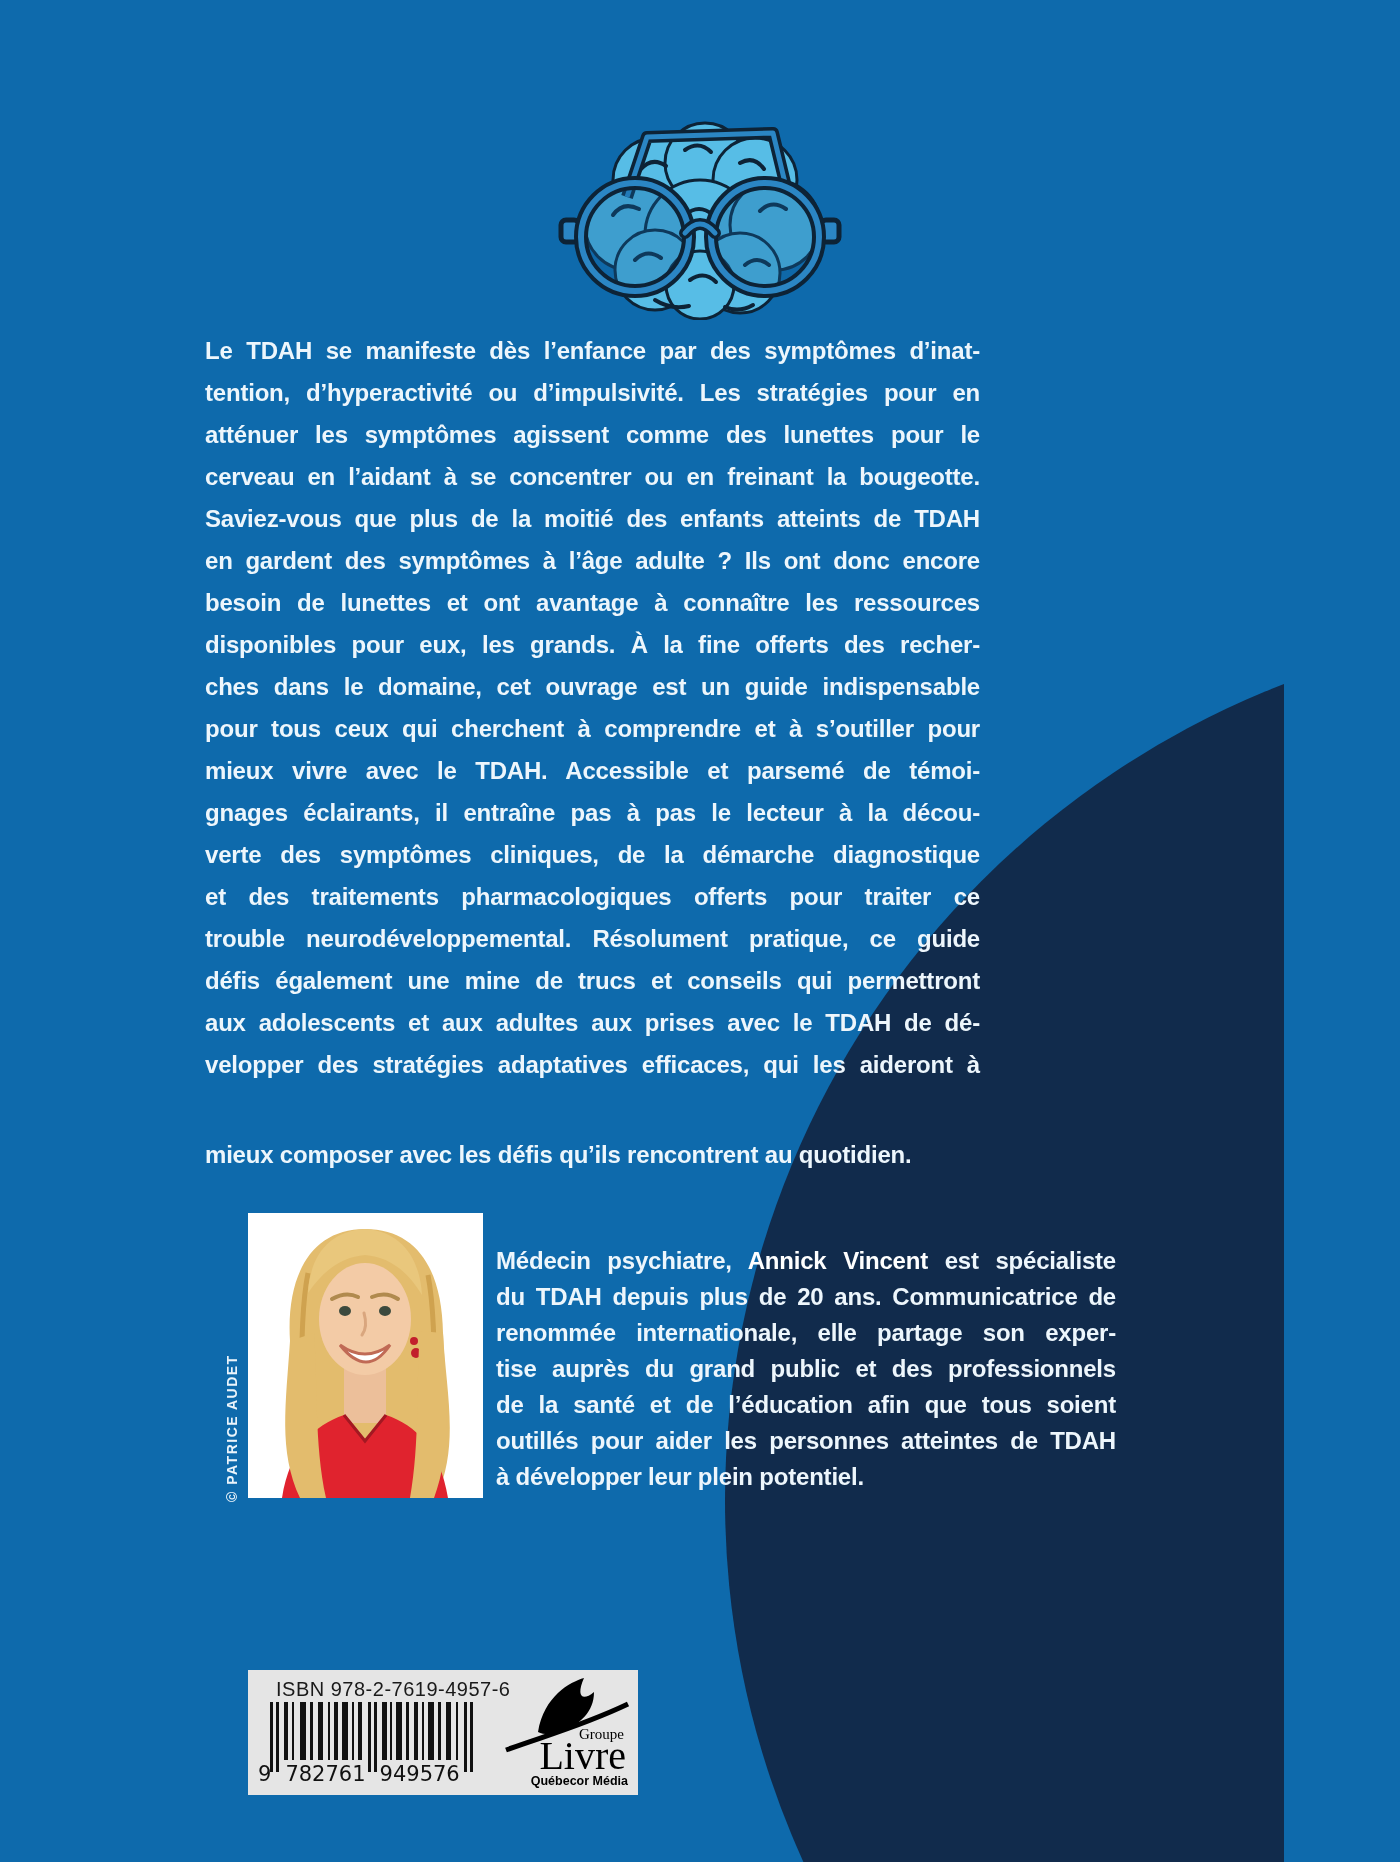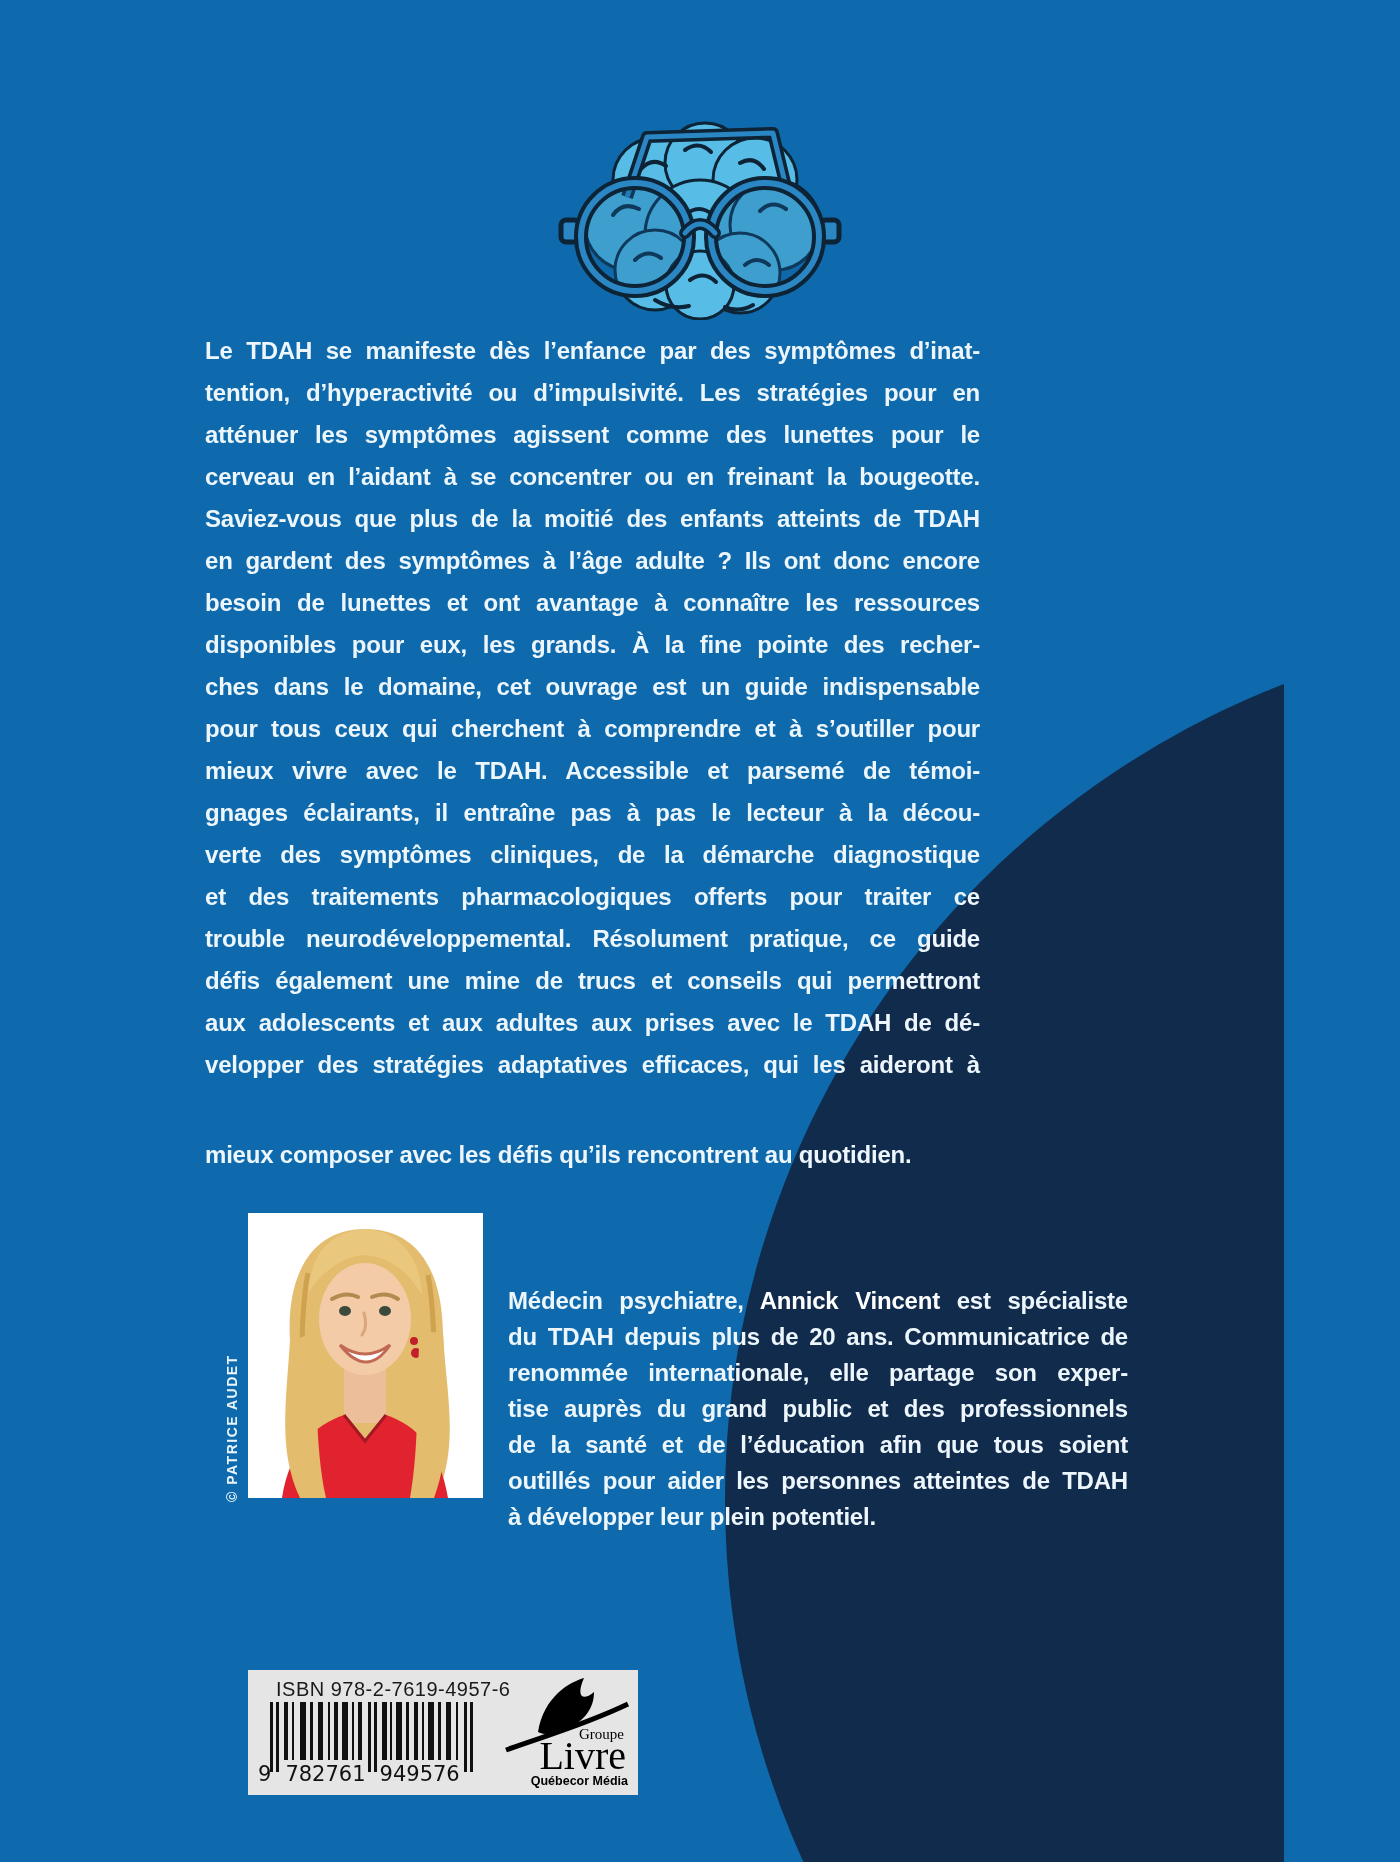--- a/index.html
+++ b/index.html
@@ -18,21 +18,21 @@
   .synopsis{position:absolute;left:205px;top:330px;width:775px;color:#edf6fc;}
   .syn-line{font-size:24px;line-height:42px;letter-spacing:-0.2px;font-weight:bold;
             text-align:justify;text-align-last:justify;white-space:normal;}
   .syn-line.last{text-align-last:left;margin-top:48px;}
 
   
   .photo-frame{position:absolute;left:248px;top:1213px;width:235px;height:285px;background:#ffffff;}
   .photo-credit{position:absolute;left:224px;top:1502px;transform-origin:0 0;
                 transform:rotate(-90deg);color:#eaf4fb;font-size:14px;letter-spacing:1.5px;
                 white-space:nowrap;font-weight:bold;}
-  .bio{position:absolute;left:508px;top:1243px;width:620px;color:#edf6fc;margin-top:40px;}
+  .bio{position:absolute;left:496px;top:1243px;width:620px;color:#edf6fc;}
   .bio-line{font-size:24px;line-height:36px;letter-spacing:-0.2px;font-weight:bold;
             text-align:justify;text-align-last:justify;}
   .bio-line.last{text-align-last:left;}
   .bio-name{font-weight:bold;color:#ffffff;}
 
   
   .side-credits{position:absolute;left:1320px;top:1845px;transform-origin:0 0;
                 transform:rotate(-90deg);color:#e8f2fa;font-size:13.5px;letter-spacing:1.6px;
                 white-space:nowrap;font-weight:bold;}
   .side-credits .gap{display:inline-block;width:26px;}
@@ -107,21 +107,21 @@
   </div>
 
   <div class="synopsis">
     <div class="syn-line">Le TDAH se manifeste dès l’enfance par des symptômes d’inat-</div>
     <div class="syn-line">tention, d’hyperactivité ou d’impulsivité. Les stratégies pour en</div>
     <div class="syn-line">atténuer les symptômes agissent comme des lunettes pour le</div>
     <div class="syn-line">cerveau en l’aidant à se concentrer ou en freinant la bougeotte.</div>
     <div class="syn-line">Saviez-vous que plus de la moitié des enfants atteints de TDAH</div>
     <div class="syn-line">en gardent des symptômes à l’âge adulte ? Ils ont donc encore</div>
     <div class="syn-line">besoin de lunettes et ont avantage à connaître les ressources</div>
-    <div class="syn-line">disponibles pour eux, les grands. À la fine pointe des recher-</div>
+    <div class="syn-line">disponibles pour eux, les grands. À la fine offerts des recher-</div>
     <div class="syn-line">ches dans le domaine, cet ouvrage est un guide indispensable</div>
     <div class="syn-line">pour tous ceux qui cherchent à comprendre et à s’outiller pour</div>
     <div class="syn-line">mieux vivre avec le TDAH. Accessible et parsemé de témoi-</div>
     <div class="syn-line">gnages éclairants, il entraîne pas à pas le lecteur à la décou-</div>
     <div class="syn-line">verte des symptômes cliniques, de la démarche diagnostique</div>
     <div class="syn-line">et des traitements pharmacologiques offerts pour traiter ce</div>
     <div class="syn-line">trouble neurodéveloppemental. Résolument pratique, ce guide</div>
     <div class="syn-line">défis également une mine de trucs et conseils qui permettront</div>
     <div class="syn-line">aux adolescents et aux adultes aux prises avec le TDAH de dé-</div>
     <div class="syn-line">velopper des stratégies adaptatives efficaces, qui les aideront à</div>

